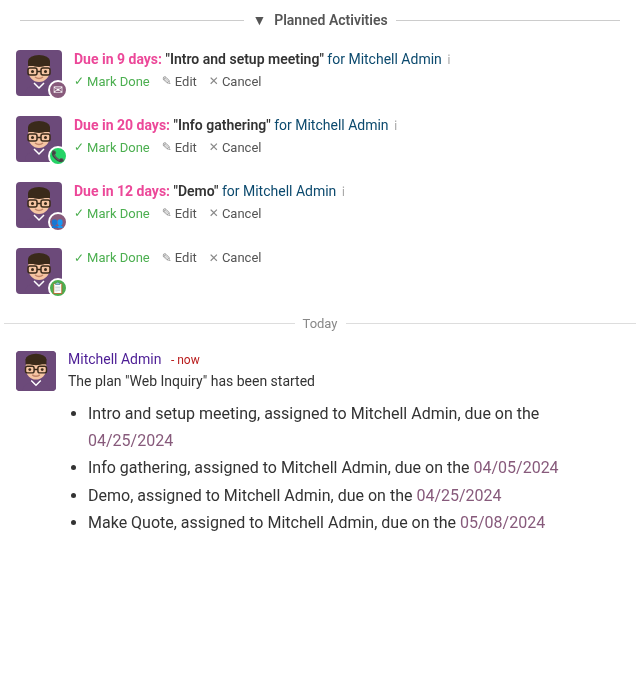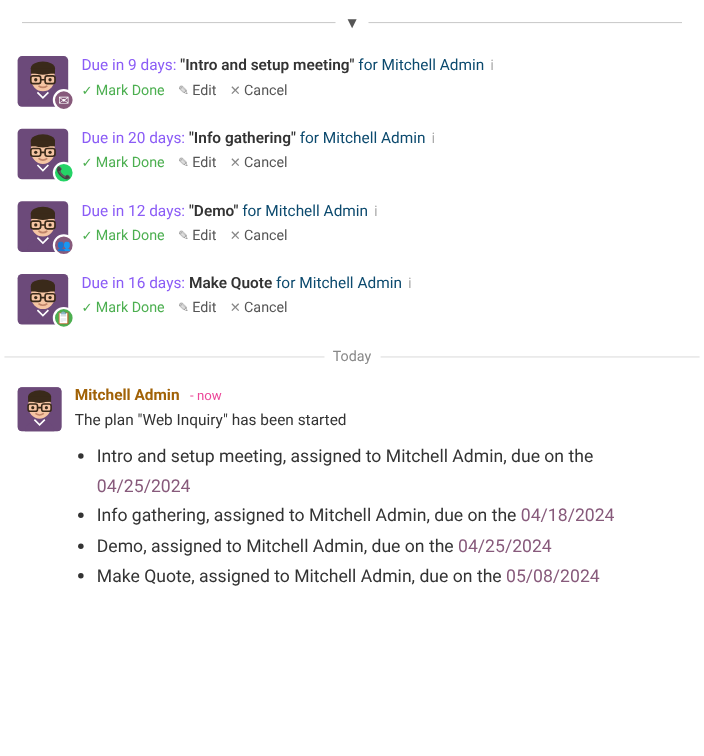--- a/index.html
+++ b/index.html
@@ -69,22 +69,22 @@
     }
 
     .activity-content {
       flex: 1;
     }
     .activity-due {
       margin-bottom: 4px;
       line-height: 1.4;
     }
     .due-label {
-      color: #8b5cf6;
-      font-weight: 400;
+      color: #ec4899;
+      font-weight: 700;
     }
     .due-title {
       font-weight: 600;
       color: #333;
     }
     .for-user {
       color: #0c4a6e;
       font-weight: 400;
     }
     .info-icon {
@@ -146,25 +146,25 @@
       flex-shrink: 0;
       display: flex;
       align-items: center;
       justify-content: center;
       overflow: hidden;
     }
     .log-content {
       flex: 1;
     }
     .log-author {
-      font-weight: 700;
-      color: #a16207;
+      font-weight: 400;
+      color: #4c1d95;
     }
     .log-time {
-      color: #ec4899;
+      color: #b91c1c;
       font-weight: 400;
       font-size: 12px;
       margin-left: 6px;
     }
     .log-text {
       color: #333;
       margin: 4px 0 8px 0;
       line-height: 1.5;
     }
     .log-list {
@@ -184,20 +184,21 @@
     .face-svg {
       width: 42px;
       height: 42px;
     }
   </style>
 </head>
 <body>
 
 <div class="planned-activities-header">
   <span style="cursor:pointer;">▼</span>
+  <span>Planned Activities</span>
 </div>
 
 <div id="activities-container">
     <div class="activity-item">
     <div class="avatar-wrap">
       <div class="avatar-img">
         <svg width="42" height="42" viewBox="0 0 42 42" xmlns="http://www.w3.org/2000/svg">
     <rect width="42" height="42" fill="#6c4a7a"></rect>
     <ellipse cx="21" cy="18" rx="11" ry="12" fill="#f5c5a3"></ellipse>
     <ellipse cx="21" cy="9" rx="11" ry="6" fill="#3a2a1a"></ellipse>
@@ -345,26 +346,20 @@
     <path d="M17 25 Q21 28 25 25" fill="none" stroke="#c0856a" stroke-width="1.5"></path>
     <ellipse cx="21" cy="42" rx="14" ry="10" fill="#6c4a7a"></ellipse>
     <path d="M16 31 L21 36 L26 31" fill="none" stroke="#fff" stroke-width="1.5"></path>
   </svg>
       </div>
       <div class="avatar-icon-badge" style="background:#4caf50; font-size:11px">
         📋
       </div>
     </div>
     <div class="activity-content">
-      <div class="activity-due">
-        <span class="due-label">Due in 16 days:</span>
-        <span class="due-title"> Make Quote</span>
-        <span class="for-user"> for Mitchell Admin</span>
-        <span class="info-icon" title="Info">ℹ</span>
-      </div>
       <div class="activity-actions">
         <span class="action-btn action-mark">
           <span class="check-icon">✓</span>
           Mark Done
         </span>
         <span class="action-btn action-edit">
           <span class="pencil-icon">✎</span>
           Edit
         </span>
         <span class="action-btn action-cancel">
@@ -405,18 +400,18 @@
     </svg>
   </div>
   <div class="log-content">
     <div>
       <span class="log-author">Mitchell Admin</span>
       <span class="log-time">- <span>now</span></span>
     </div>
     <div class="log-text">The plan "Web Inquiry" has been started</div>
     <ul class="log-list" id="log-items">
         <li>Intro and setup meeting, assigned to Mitchell Admin, due on the <span class="highlight-date">04/25/2024</span></li>
-        <li>Info gathering, assigned to Mitchell Admin, due on the <span class="highlight-date">04/18/2024</span></li>
+        <li>Info gathering, assigned to Mitchell Admin, due on the <span class="highlight-date">04/05/2024</span></li>
         <li>Demo, assigned to Mitchell Admin, due on the <span class="highlight-date">04/25/2024</span></li>
         <li>Make Quote, assigned to Mitchell Admin, due on the <span class="highlight-date">05/08/2024</span></li>
       </ul>
   </div>
 </div>
 
 </body></html>

